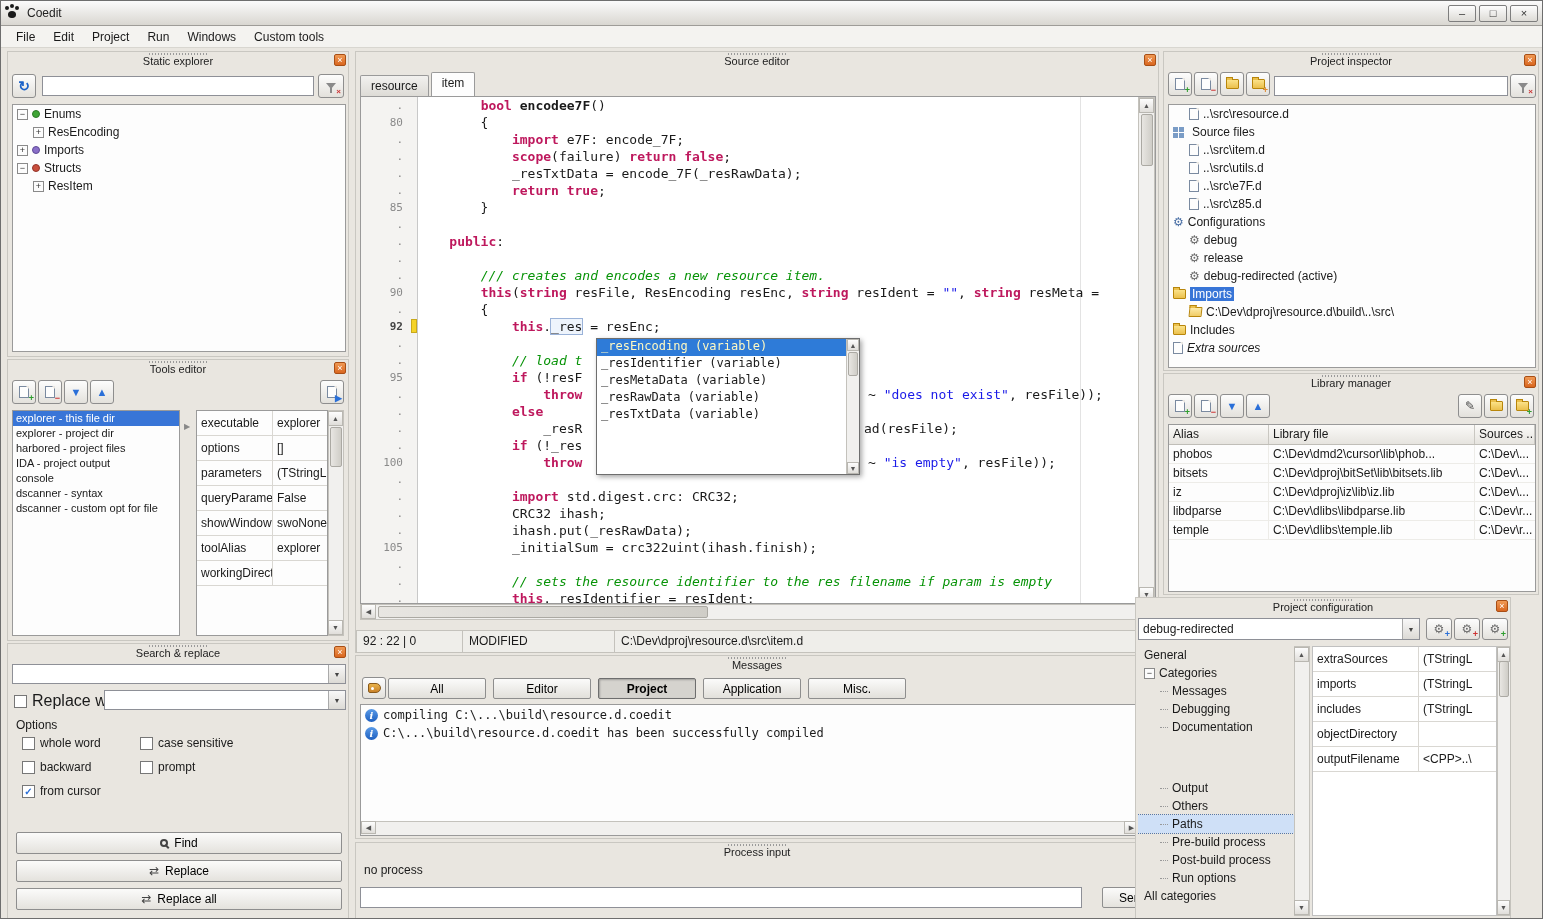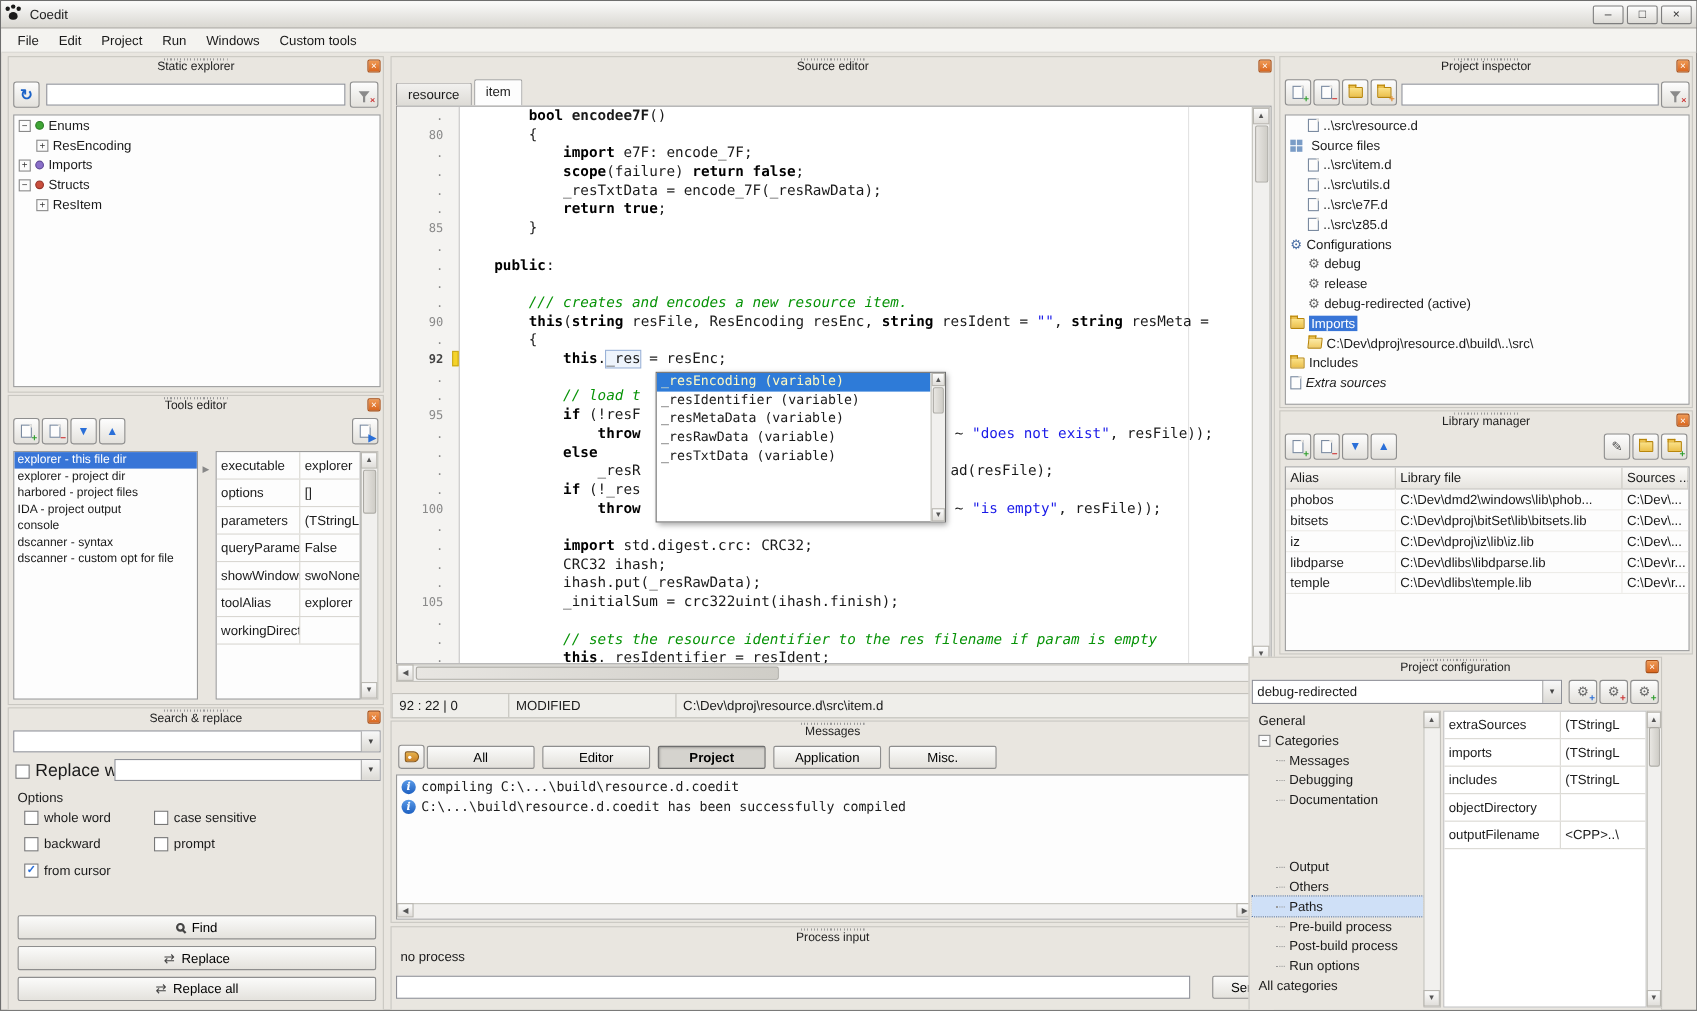--- a/index.html
+++ b/index.html
@@ -124,21 +124,21 @@
   font-size:12px;border-radius:2px 2px 0 0;background:linear-gradient(#F2F1EF,#DDDBD6)}
 .tab.active{background:#FDFDFD;height:24px}
 #ed-area{position:absolute;left:4px;top:44px;width:796px;height:508px;border:1px solid #9A9A9A;background:#fff;overflow:hidden}
 #ed-gutter{position:absolute;left:0;top:0;width:57px;height:100%;background:#F4F3F1;border-right:1px solid #C8C8C8;
   font:11px "DejaVu Sans Mono",monospace;color:#8A8A8A}
 .gl{height:17px;line-height:17px;text-align:right;padding-right:14px;position:relative}
 .gl.cur{color:#444;font-weight:bold}
 .linemark{position:absolute;right:0;top:1px;width:6px;height:14px;background:#F5D328;border:1px solid #C9A91B}
 #ed-code{position:absolute;left:57px;top:0;width:722px;height:100%;font:13px/17px "DejaVu Sans Mono",monospace;white-space:pre;overflow:hidden}
 .cl{height:17px;position:relative}
-.k{color:#000000;font-weight:bold}
+.k{color:#be185d;font-weight:bold}
 .c{color:#079307;font-style:italic}
 .s{color:#1A1AE8}
 .d{font-weight:bold}
 .x{outline:1px solid #9AB2D8;background:#EEF4FC}
 .rfrag{position:absolute;top:0}
 .guide{position:absolute;top:0;bottom:0;width:1px;background:#E3E3E3;left:662px}
 #ed-vsb{right:0;top:0;width:17px;height:100%}
 #ed-hsb{left:4px;top:552px;width:796px;height:16px}
 #ed-status{position:absolute;left:0;top:578px;width:804px;height:23px;background:#EFEEEA;border:1px solid #C4C2BC;display:flex;font-size:12px}
 .scell{border-right:1px solid #C4C2BC;padding:3px 6px;white-space:nowrap;overflow:hidden}
@@ -631,21 +631,21 @@
     </button>
   <div class="white" id="lb-table">
     <div class="lhead">
       <span class="lw0">Alias</span>
       <span class="lw1">Library file</span>
       <span class="lw2">Sources ...</span>
     </div>
     <div>
         <div class="lrow">
           <span class="lc lw0">phobos</span>
-          <span class="lc lw1">C:\Dev\dmd2\windows\lib\phob...</span>
+          <span class="lc lw1">C:\Dev\dmd2\cursor\lib\phob...</span>
           <span class="lc lw2">C:\Dev\...</span>
         </div>
         <div class="lrow">
           <span class="lc lw0">bitsets</span>
           <span class="lc lw1">C:\Dev\dproj\bitSet\lib\bitsets.lib</span>
           <span class="lc lw2">C:\Dev\...</span>
         </div>
         <div class="lrow">
           <span class="lc lw0">iz</span>
           <span class="lc lw1">C:\Dev\dproj\iz\lib\iz.lib</span>

